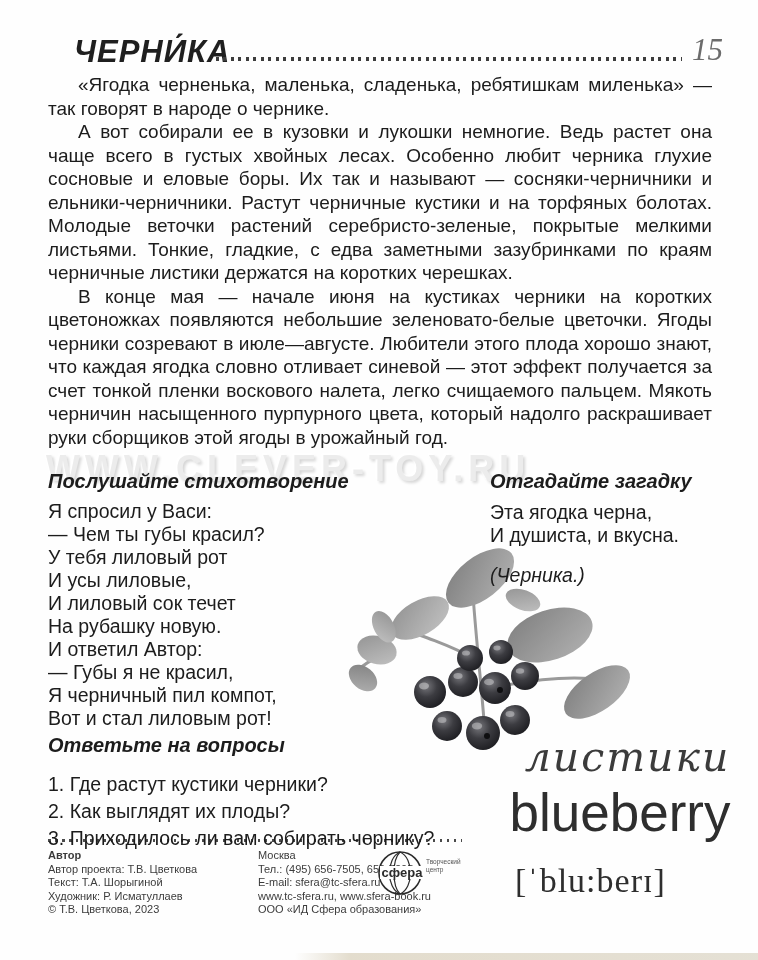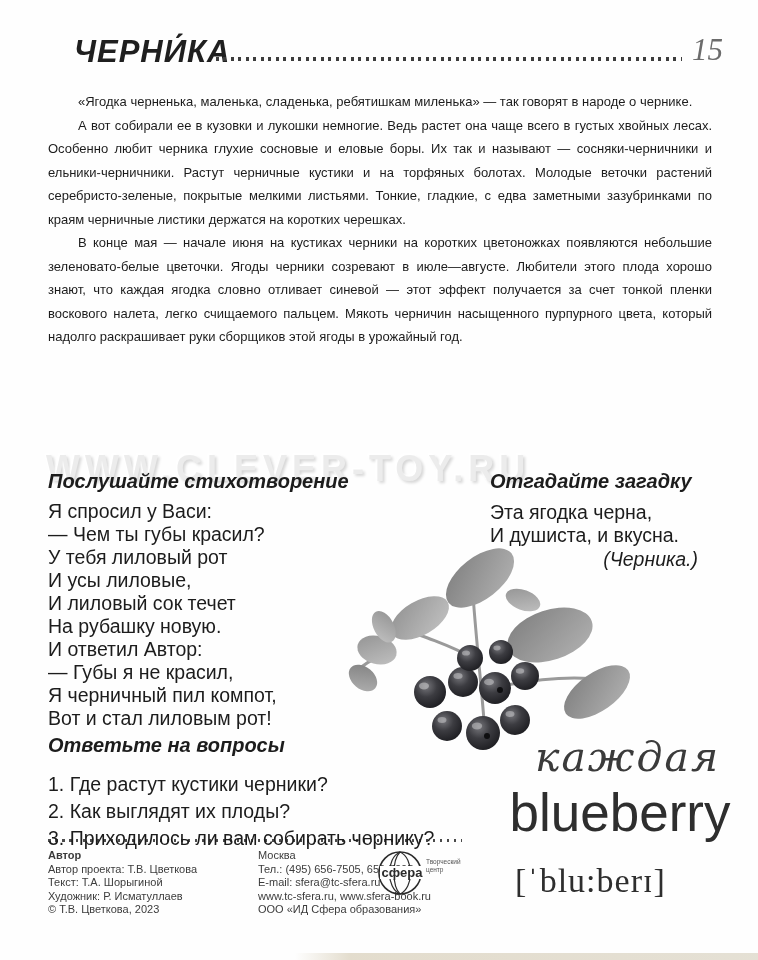--- a/index.html
+++ b/index.html
@@ -31,40 +31,40 @@
   .watermark{
     position:absolute;left:46px;top:448px;width:680px;z-index:1;
     font-size:36px;font-weight:bold;letter-spacing:5px;white-space:nowrap;
     color:#ececec;
     text-shadow:-2px -2px 2px #ffffff, 2px 2px 3px #d6d6d6;
     user-select:none;
   }
 
   
   .bodytext{
-    position:absolute;left:48px;top:90px;width:664px;z-index:2;
-    font-size:13px;line-height:23.5px;text-align:justify;
+    position:absolute;left:48px;top:73px;width:664px;z-index:2;
+    font-size:19px;line-height:23.5px;text-align:justify;
   }
   .bodytext p{margin:0;text-indent:30px;}
 
   
   .colhead{
     font-size:20px;font-weight:bold;font-style:italic;
     margin:0 0 7px 0;white-space:nowrap;
   }
   .poem{
     position:absolute;left:48px;top:470px;width:330px;z-index:2;
     font-size:19.5px;line-height:23px;
   }
   .riddle{
     position:absolute;left:490px;top:470px;width:222px;z-index:2;
     font-size:19.5px;line-height:23.5px;
   }
   .riddle .answer{
-    font-style:italic;text-align:right;padding-right:14px;margin-top:0;
+    font-style:italic;text-align:left;padding-right:14px;margin-top:16px;
   }
 
   
   .questions{
     position:absolute;left:48px;top:732px;width:480px;z-index:2;
     font-size:19.5px;line-height:27px;
   }
   .questions .colhead{margin-bottom:12px;}
 
   
@@ -253,18 +253,18 @@
   <svg class="logo" style="left:374px;top:850px;width:52px;height:46px;" viewBox="0 0 52 46">
     <circle cx="26" cy="23" r="21" fill="none" stroke="#2b2b2b" stroke-width="1.6"></circle>
     <path d="M26,2 C12,8 12,38 26,44" fill="none" stroke="#2b2b2b" stroke-width="1.2"></path>
     <path d="M26,2 C18,10 18,36 26,44" fill="none" stroke="#2b2b2b" stroke-width="1.2"></path>
     <path d="M26,2 C40,8 40,38 26,44" fill="none" stroke="#2b2b2b" stroke-width="1.2"></path>
     <rect x="6" y="16" width="44" height="13" fill="#ffffff"></rect>
     <text x="28" y="27" text-anchor="middle" font-family="Liberation Sans, sans-serif" font-size="13" font-weight="bold" fill="#2b2b2b">сфера</text>
   </svg>
   <div class="logo-caption">Творческий центр</div>
 
-  <div class="vocab-ru">каждая</div>
+  <div class="vocab-ru">листики</div>
   <div class="vocab-en">blueberry</div>
   <div class="vocab-tr">[ˈblu:berɪ]</div>
 
   <div class="page-edge"></div>
 </div>
 
 </body></html>

